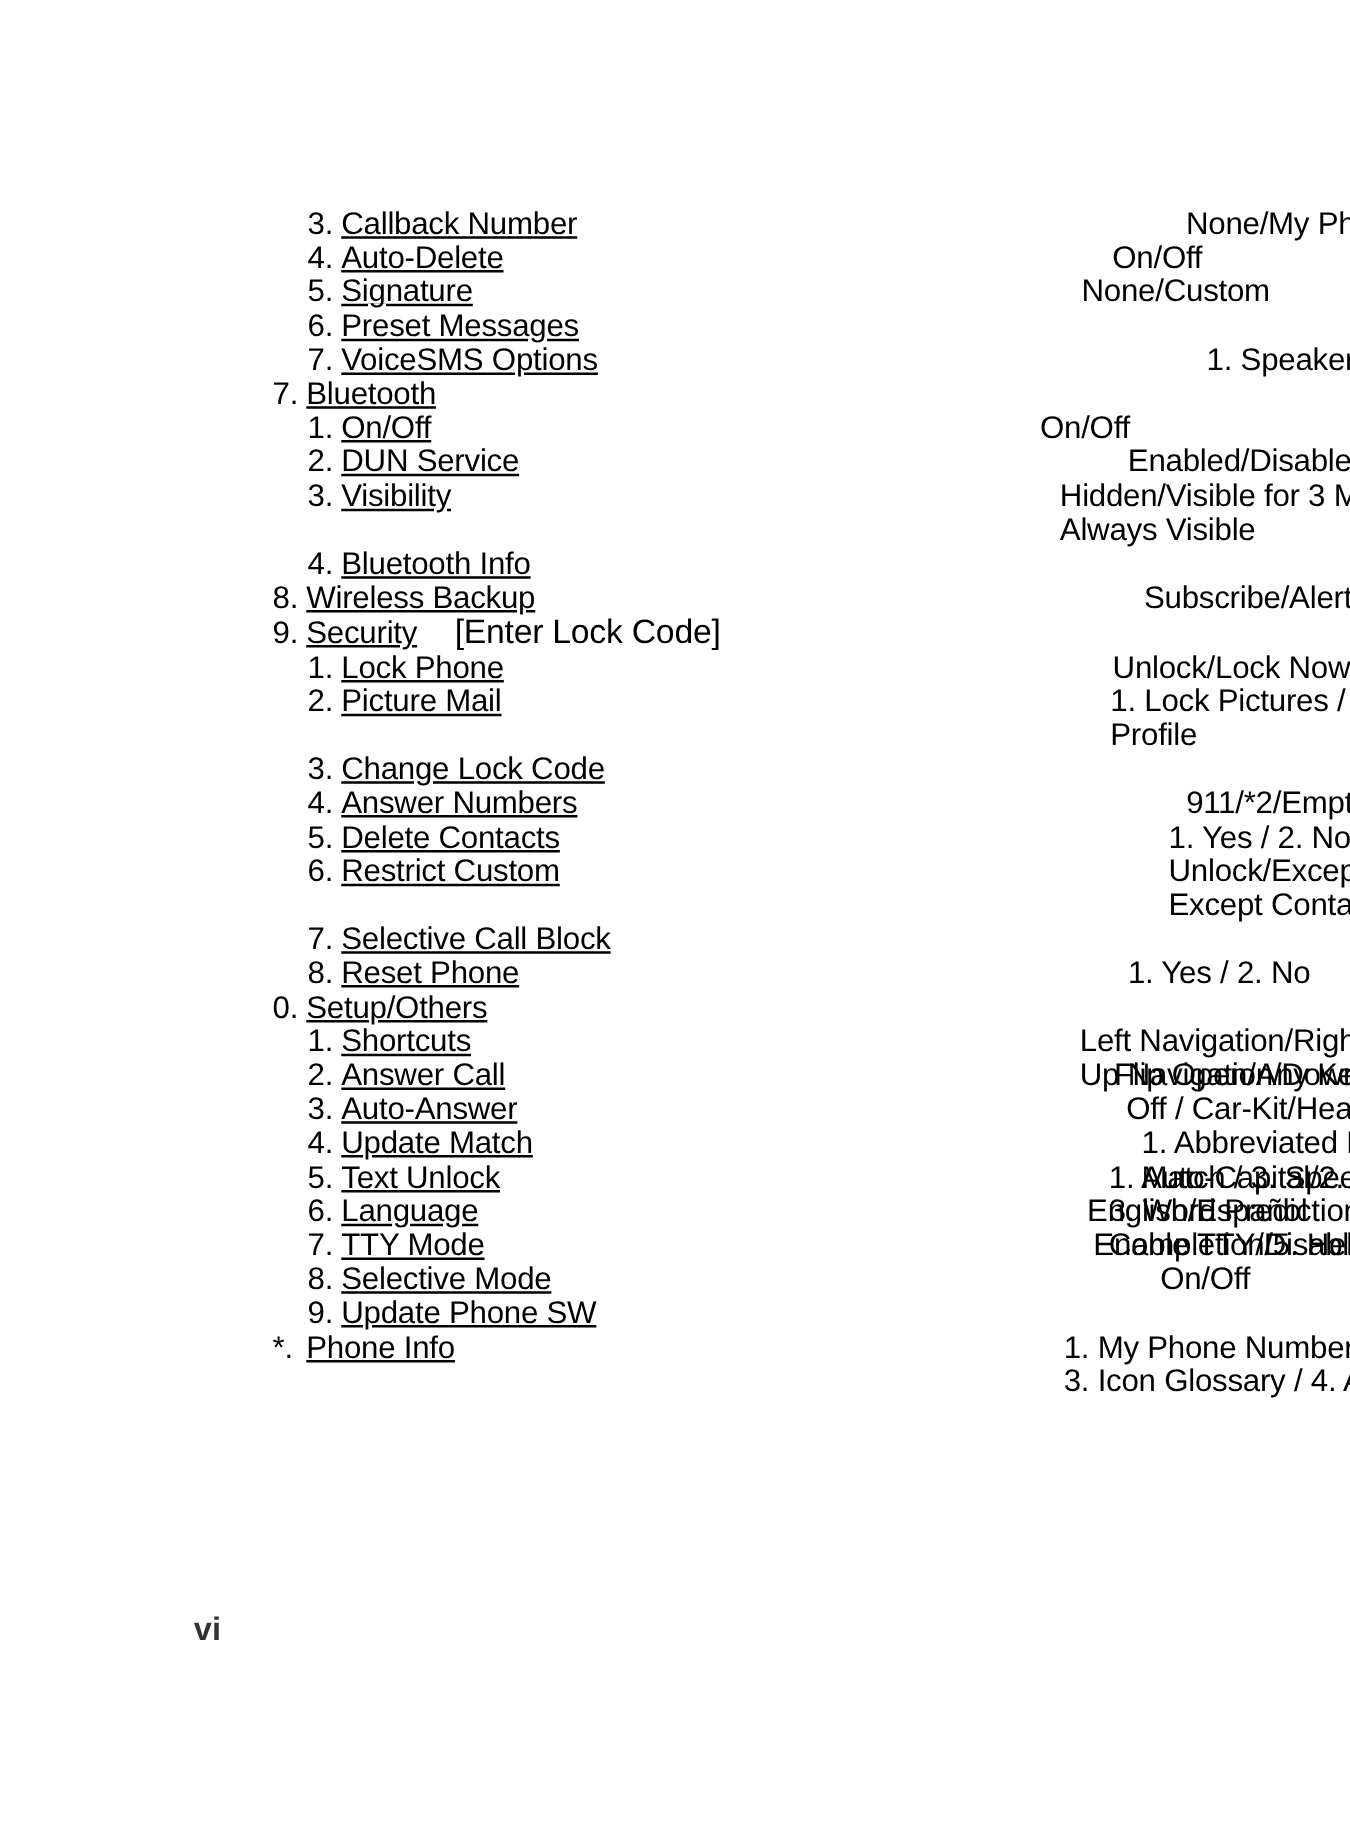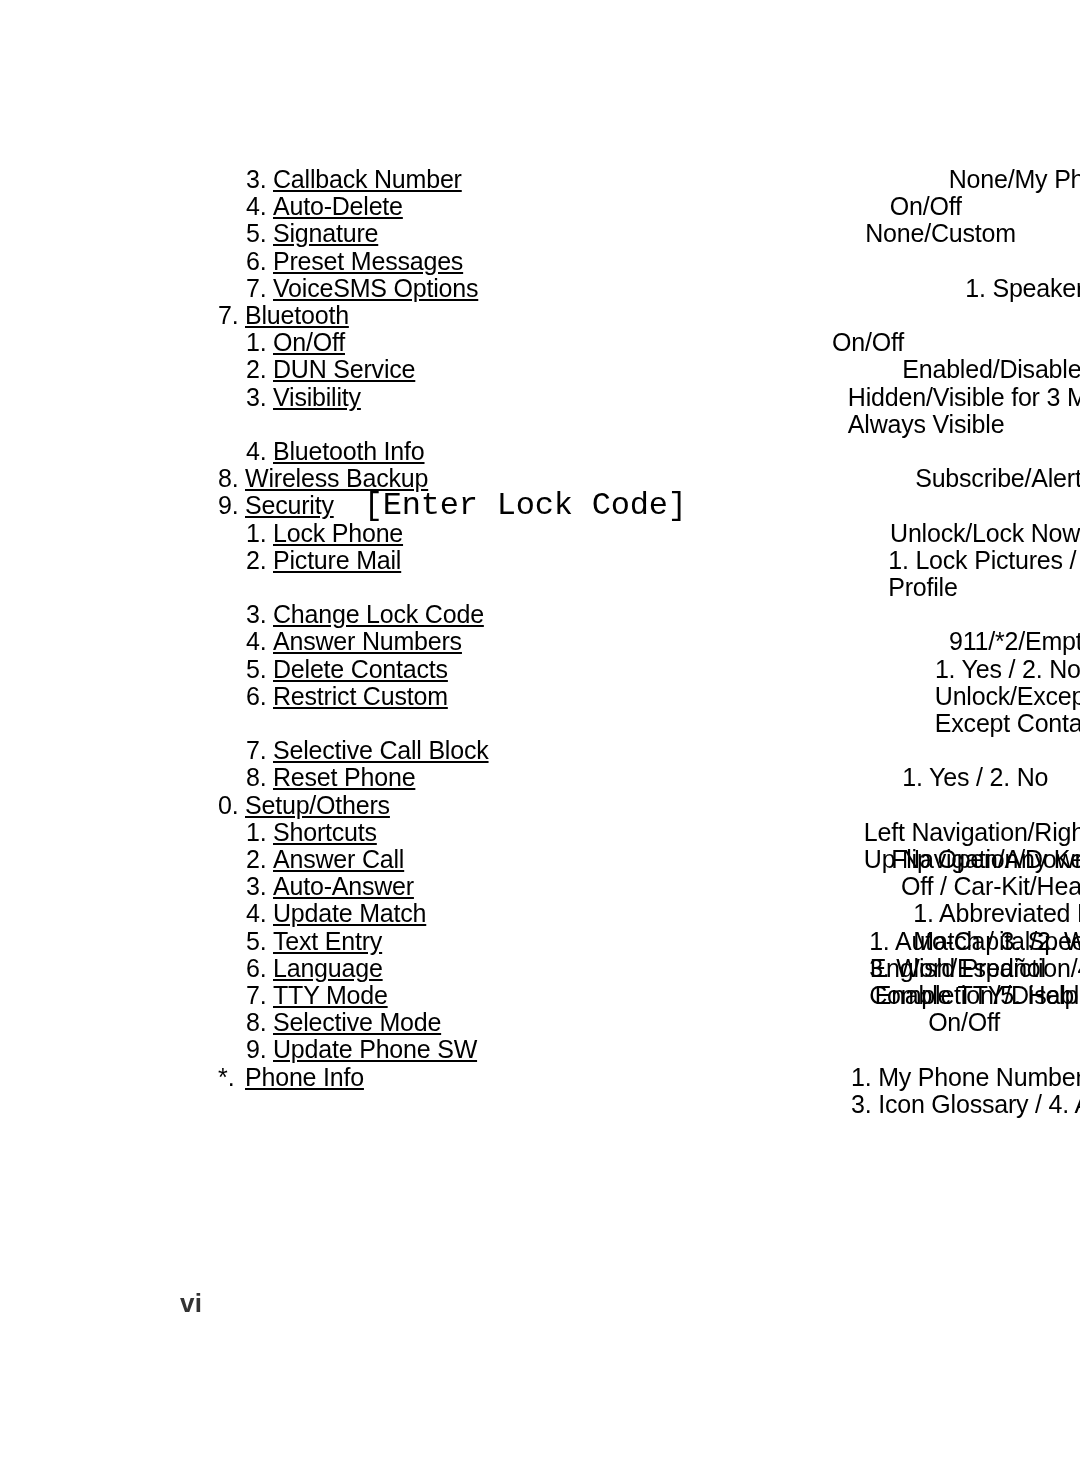--- a/index.html
+++ b/index.html
@@ -53,46 +53,45 @@
     letter-spacing: -0.1px;
   }
   .row-name {
     font-size: 25px;
     line-height: 27.2px;
     letter-spacing: -0.2px;
     white-space: nowrap;
     text-decoration: underline;
   }
   .row-note {
-    font-size: 32px;
+    font-size: 27px;
     line-height: 27.2px;
     letter-spacing: -0.2px;
     white-space: nowrap;
     padding-left: 30px;
-    font-family: Liberation Mono, monospace;
   }
   .row-value {
     position: absolute;
     left: 487px;
     font-size: 25px;
     line-height: 27.2px;
     letter-spacing: -0.2px;
     white-space: pre-line;
     width: 520px;
   }
   .menu-row {
     position: relative;
   }
   .value-holder {
     position: relative;
     flex: 1 1 auto;
   }
   .page-number {
     position: absolute;
-    left: 180px;
+    left: 155px;
     top: 1288px;
     font-size: 26px;
     font-weight: bold;
     color: #333333;
     letter-spacing: 0.2px;
   }
 </style>
 </head>
 <body>
 
@@ -312,21 +311,21 @@
           <span class="row-name">Update Match</span>
         </div>
         <div class="value-holder">
           <div class="row-value">1. Abbreviated Dialing / 2. Contacts
 Match / 3. Speed Dial</div>
         </div>
       </div>
       <div class="menu-row lvl-2">
         <div class="row-label">
           <span class="row-num">5.</span>
-          <span class="row-name">Text Entry</span>
+          <span class="row-name">Text Unlock</span>
         </div>
         <div class="value-holder">
           <div class="row-value">1. Auto-Capital/2. Word Choice List/
 3. Word Prediction/4. Word
 Completion/5. Help</div>
         </div>
       </div>
       <div class="menu-row lvl-2">
         <div class="row-label">
           <span class="row-num">6.</span>

